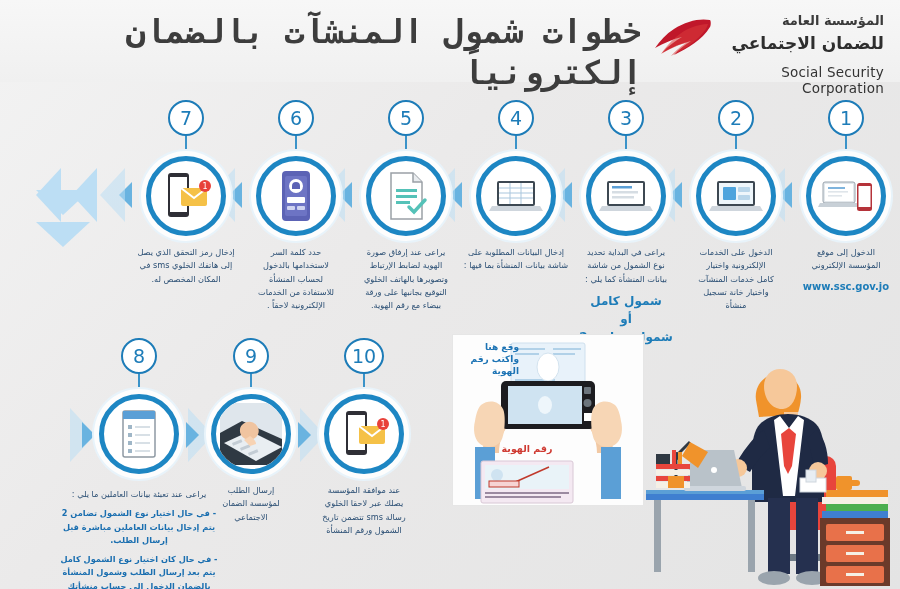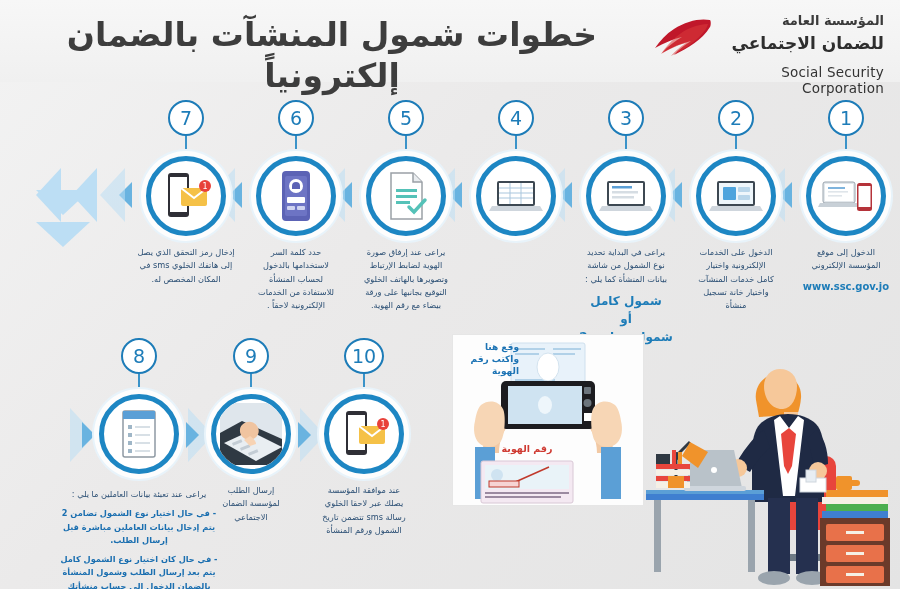--- a/index.html
+++ b/index.html
@@ -7,23 +7,23 @@
     width:900px;height:589px;overflow:hidden;
     font-family:"DejaVu Sans","Liberation Sans",sans-serif;
     background:#ebebeb;
   }
   #page{position:relative;width:900px;height:589px;overflow:hidden;
     background:linear-gradient(135deg,#f3f3f3 0%,#ebeaea 40%,#e4e4e4 100%);}
 
   
   .header{position:absolute;left:0;top:0;width:900px;height:82px;
      background:linear-gradient(180deg,#f7f7f7 0%,#f0f0f0 100%);}
-  .title{position:absolute;right:258px;top:14px;width:620px;text-align:center;
+  .title{position:absolute;right:258px;top:14px;width:620px;text-align:right;
      direction:rtl;font-size:33px;font-weight:bold;color:#3d3d3d;
-     letter-spacing:-0.2px;line-height:1.25;}
+     letter-spacing:-0.2px;line-height:1.25;font-family:Liberation Mono, monospace;}
   .logo{position:absolute;right:8px;top:8px;width:245px;height:66px;direction:rtl;}
   .logo-mark{position:absolute;right:178px;top:9px;width:62px;height:44px;}
   .logo-ar{position:absolute;right:8px;top:4px;width:168px;text-align:right;
      color:#3b3b3b;font-size:13px;font-weight:bold;line-height:1.45;direction:rtl;}
   .logo-ar .l2{font-size:17px;color:#2e2e2e;}
   .logo-en{position:absolute;right:8px;top:56px;width:168px;text-align:right;
      color:#333;font-size:13.5px;letter-spacing:.2px;}
 
   
   .chev{position:absolute;width:0;height:0;}
@@ -184,20 +184,21 @@
       <svg class="ic" viewBox="0 0 62 62">
         <rect x="12" y="16" width="38" height="25" rx="2" fill="#3d4852"></rect>
         <rect x="14" y="18" width="34" height="21" fill="#fff"></rect>
         <g stroke="#a9c6dd" stroke-width="1">
           <path d="M14 23h34M14 28h34M14 33h34M25 18v21M36 18v21"></path>
         </g>
         <path d="M7 41h48l3 5H4z" fill="#cfd6dd"></path>
       </svg>
     </div>
     <div class="cap" style="width:108px;">
+      <p><span>إدخال البيانات المطلوبة على</span><br><span>شاشة بيانات المنشأة بما فيها :</span></p>
     </div>
   </div>
 
   <div class="step" style="left:580px;top:100px;width:92px;">
     <div class="badge">3</div>
     <div class="stem"></div>
     <div class="ring">
       <svg class="ic" viewBox="0 0 62 62">
         <rect x="12" y="16" width="38" height="25" rx="2" fill="#3d4852"></rect>
         <rect x="14" y="18" width="34" height="21" fill="#fff"></rect>

